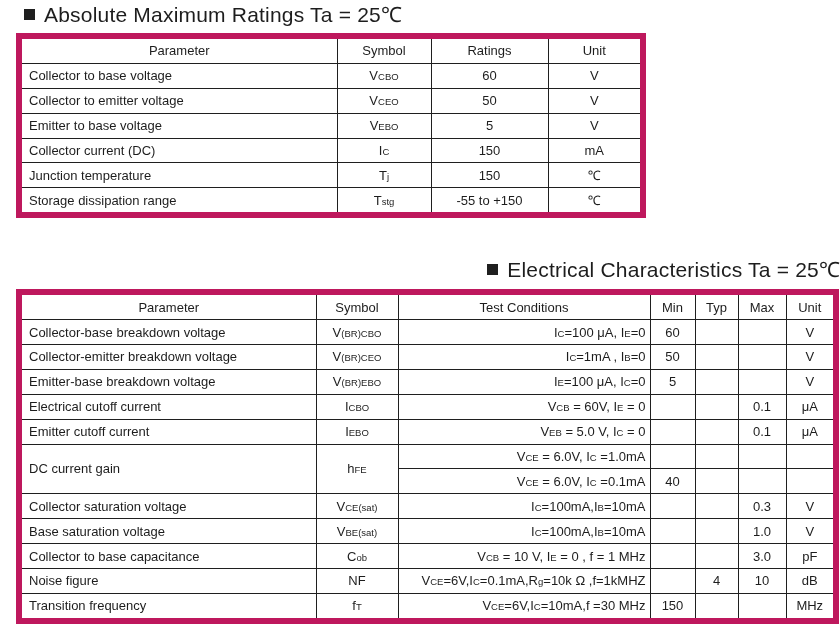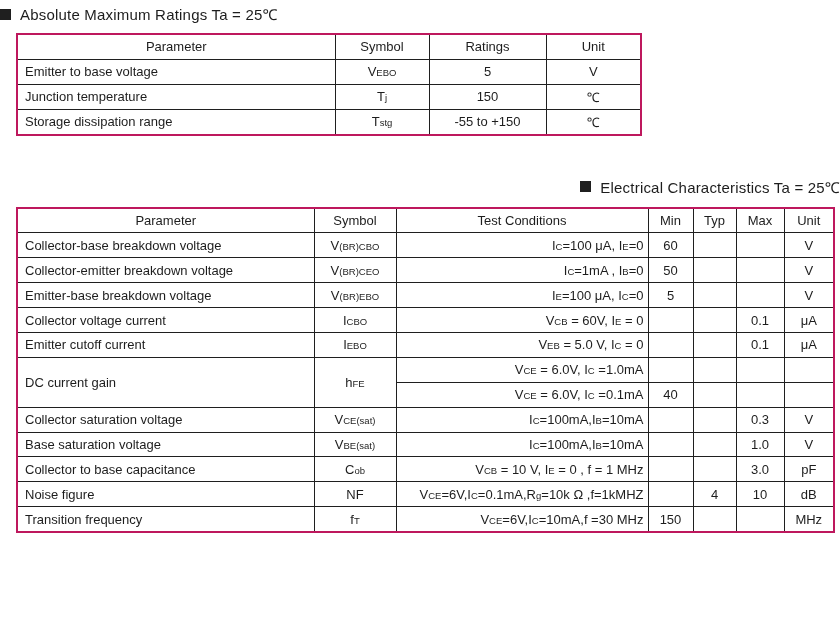--- a/index.html
+++ b/index.html
@@ -13,23 +13,23 @@
     font-family: "Liberation Sans", sans-serif;
     color: #1d1d1d;
     overflow: hidden;
   }
   .page {
     padding-top: 5px;
   }
   .section-title {
     display: flex;
     align-items: center;
-    margin-left: 0;
+    margin-left: 24px;
     height: 18px;
-    font-size: 15px;
+    font-size: 21px;
     letter-spacing: 0.2px;
   }
   .bullet {
     width: 11px;
     height: 11px;
     background: #1f1f1f;
     margin-right: 9px;
     flex: 0 0 auto;
   }
   table {
@@ -43,21 +43,21 @@
   th, td {
     border: 1.5px solid #1f1f1f;
     font-size: 13px;
     font-weight: normal;
     height: 23.9px;
     padding: 0 4px;
     text-align: center;
     overflow: hidden;
     white-space: nowrap;
   }
-  table { border: 2px solid #be185d; }
+  table { border: 6px solid #be185d; }
   td.param {
     text-align: left;
     padding-left: 7px;
   }
   td.cond {
     text-align: right;
     padding-left: 5px;
   }
   .sb { font-size: 9.5px; }
   .hfe-top { border-bottom-width: 1px; padding-left: 48px; }
@@ -83,24 +83,42 @@
     <thead>
       <tr>
         <th>Parameter</th>
         <th>Symbol</th>
         <th>Ratings</th>
         <th>Unit</th>
       </tr>
     </thead>
     <tbody>
       <tr>
+        <td class="param">Collector to base voltage</td>
+        <td><span>V</span><span class="sb">CBO</span></td>
+        <td>60</td>
+        <td>V</td>
+      </tr>
+      <tr>
+        <td class="param">Collector to emitter voltage</td>
+        <td><span>V</span><span class="sb">CEO</span></td>
+        <td>50</td>
+        <td>V</td>
+      </tr>
+      <tr>
         <td class="param">Emitter to base voltage</td>
         <td><span>V</span><span class="sb">EBO</span></td>
         <td>5</td>
         <td>V</td>
+      </tr>
+      <tr>
+        <td class="param">Collector current (DC)</td>
+        <td><span>I</span><span class="sb">C</span></td>
+        <td>150</td>
+        <td>mA</td>
       </tr>
       <tr>
         <td class="param">Junction temperature</td>
         <td><span>T</span><span class="sb">j</span></td>
         <td>150</td>
         <td>℃</td>
       </tr>
       <tr>
         <td class="param">Storage dissipation range</td>
         <td><span>T</span><span class="sb">stg</span></td>
@@ -158,21 +176,21 @@
       <tr>
         <td class="param">Emitter-base breakdown voltage</td>
         <td><span>V</span><span class="sb">(BR)EBO</span></td>
         <td class="cond"><span>I</span><span class="sb">E</span><span>=100 μA, I</span><span class="sb">C</span><span>=0</span></td>
         <td>5</td>
         <td></td>
         <td></td>
         <td>V</td>
       </tr>
       <tr>
-        <td class="param">Collector voltage current</td>
+        <td class="param">Electrical cutoff current</td>
         <td><span>I</span><span class="sb">CBO</span></td>
         <td class="cond"><span>V</span><span class="sb">CB</span><span> = 60V, I</span><span class="sb">E</span><span> = 0</span></td>
         <td></td>
         <td></td>
         <td>0.1</td>
         <td>μA</td>
       </tr>
       <tr>
         <td class="param">Emitter cutoff current</td>
         <td><span>I</span><span class="sb">EBO</span></td>

